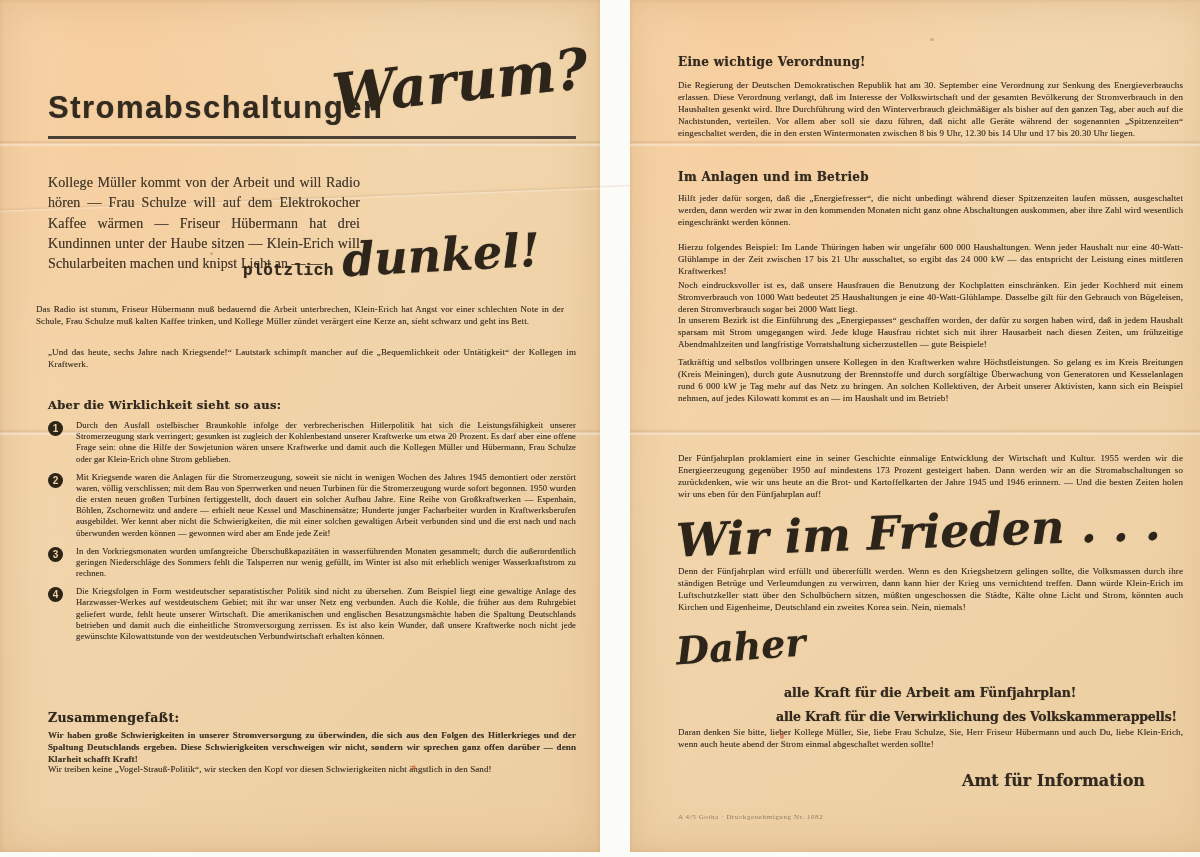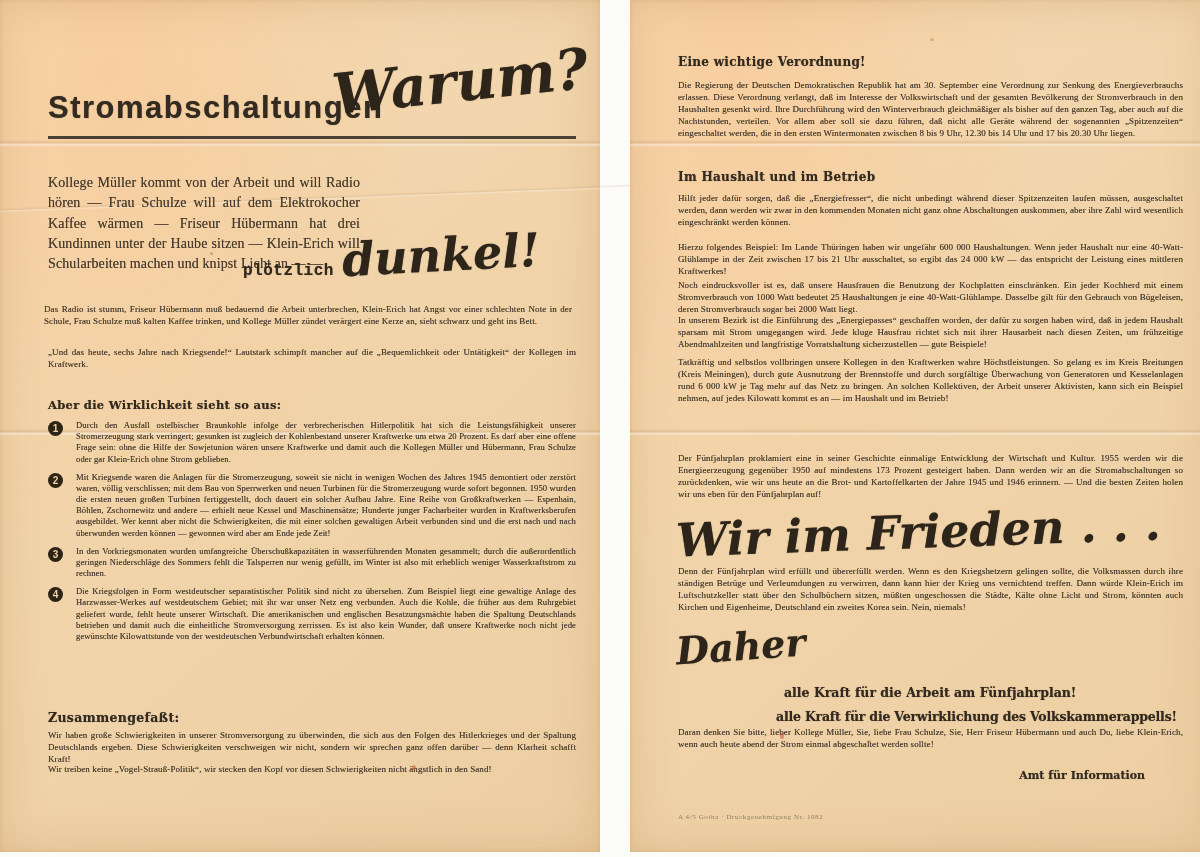--- a/index.html
+++ b/index.html
@@ -69,21 +69,21 @@
   }
   .num-item .body-text{flex:1;font-size:8.6px;line-height:1.3;}
   .slogans{line-height:1.55;}
   .slogan{
     font-family:"DejaVu Serif", serif;font-weight:bold;
     font-size:12.5px;color:#33291e;margin-bottom:5px;
     text-shadow:0 0 0.8px rgba(51,41,30,0.6);white-space:nowrap;
   }
   .sign{
     text-align:center;font-family:"DejaVu Serif", serif;font-weight:bold;
-    font-size:11px;color:#342b20;line-height:1.9;
+    font-size:16px;color:#342b20;line-height:1.9;
     text-shadow:0 0 0.7px rgba(52,43,32,0.55);
     margin-left:26px;
   }
   .imprint{
     font-size:7px;color:rgba(65,54,42,0.55);letter-spacing:0.6px;
   }
   .ploetzlich{
     font-family:Liberation Mono, monospace;font-weight:bold;
     font-size:16px;color:#332a1f;letter-spacing:0.5px;
     text-shadow:0 0 0.8px rgba(51,42,31,0.6);
@@ -99,21 +99,21 @@
 
   <div class="blk doc-title" style="left:48px;top:90px;">Stromabschaltungen</div>
   <div class="blk script" style="left:332px;top:48px;font-size:56px;transform:rotate(-6deg);">Warum?</div>
   <div class="blk rule" style="left:48px;top:136px;width:528px;"></div>
 
   <div class="blk body-text" style="left:48px;top:173px;width:312px;font-size:14px;line-height:1.45;">Kollege Müller kommt von der Arbeit und will Radio hören — Frau Schulze will auf dem Elektrokocher Kaffee wärmen — Friseur Hübermann hat drei Kundinnen unter der Haube sitzen — Klein-Erich will Schularbeiten machen und knipst Licht an — —</div>
 
   <div class="blk ploetzlich" style="left:243px;top:262px;">plötzlich</div>
   <div class="blk script" style="left:342px;top:228px;font-size:46px;transform:rotate(-3deg);">dunkel!</div>
 
-  <div class="blk body-text" style="left:44px;top:304px;width:528px;">Das Radio ist stumm, Friseur Hübermann muß bedauernd die Arbeit unterbrechen, Klein-Erich hat Angst vor einer schlechten Note in der Schule, Frau Schulze muß kalten Kaffee trinken, und Kollege Müller zündet verärgert eine Kerze an, sieht schwarz und geht ins Bett.</div>
+  <div class="blk body-text" style="left:36px;top:304px;width:528px;">Das Radio ist stumm, Friseur Hübermann muß bedauernd die Arbeit unterbrechen, Klein-Erich hat Angst vor einer schlechten Note in der Schule, Frau Schulze muß kalten Kaffee trinken, und Kollege Müller zündet verärgert eine Kerze an, sieht schwarz und geht ins Bett.</div>
   <div class="blk body-text" style="left:48px;top:347px;width:528px;">„Und das heute, sechs Jahre nach Kriegsende!“ Lautstark schimpft mancher auf die „Bequemlichkeit oder Untätigkeit“ der Kollegen im Kraftwerk.</div>
 
   <div class="blk heading" style="left:48px;top:398px;font-size:11.5px;">Aber die Wirklichkeit sieht so aus:</div>
 
   <div class="blk num-list" style="left:48px;top:420px;">
     <div class="num-item">
       <div class="badge">1</div>
       <div class="body-text">Durch den Ausfall ostelbischer Braunkohle infolge der verbrecherischen Hitlerpolitik hat sich die Leistungsfähigkeit unserer Stromerzeugung stark verringert; gesunken ist zugleich der Kohlenbestand unserer Kraftwerke um etwa 20 Prozent. Es darf aber eine offene Frage sein: ohne die Hilfe der Sowjetunion wären unsere Kraftwerke und damit auch die Kollegen Müller und Hübermann, Frau Schulze oder gar Klein-Erich ohne Strom geblieben.</div>
     </div>
     <div class="num-item">
@@ -124,35 +124,35 @@
       <div class="badge">3</div>
       <div class="body-text">In den Vorkriegsmonaten wurden umfangreiche Überschußkapazitäten in wasserführenden Monaten gesammelt; durch die außerordentlich geringen Niederschläge des Sommers fehlt die Talsperren nur wenig gefüllt, im Winter ist also mit erheblich weniger Wasserkraftstrom zu rechnen.</div>
     </div>
     <div class="num-item">
       <div class="badge">4</div>
       <div class="body-text">Die Kriegsfolgen in Form westdeutscher separatistischer Politik sind nicht zu übersehen. Zum Beispiel liegt eine gewaltige Anlage des Harzwasser-Werkes auf westdeutschem Gebiet; mit ihr war unser Netz eng verbunden. Auch die Kohle, die früher aus dem Ruhrgebiet geliefert wurde, fehlt heute unserer Wirtschaft. Die amerikanischen und englischen Besatzungsmächte haben die Spaltung Deutschlands betrieben und damit auch die einheitliche Stromversorgung zerrissen. Es ist also kein Wunder, daß unsere Kraftwerke noch nicht jede gewünschte Kilowattstunde von der westdeutschen Verbundwirtschaft erhalten können.</div>
     </div>
   </div>
 
   <div class="blk heading" style="left:48px;top:710px;font-size:12.5px;">Zusammengefaßt:</div>
-  <div class="blk body-text" style="left:48px;top:730px;width:528px;">Wir haben große Schwierigkeiten in unserer Stromversorgung zu überwinden, die sich aus den Folgen des Hitlerkrieges und der Spaltung Deutschlands ergeben. Diese Schwierigkeiten verschweigen wir nicht, sondern wir sprechen ganz offen darüber — denn Klarheit schafft Kraft!</div>
+  <div class="blk body-text" style="left:48px;top:730px;width:528px;font-weight:bold;">Wir haben große Schwierigkeiten in unserer Stromversorgung zu überwinden, die sich aus den Folgen des Hitlerkrieges und der Spaltung Deutschlands ergeben. Diese Schwierigkeiten verschweigen wir nicht, sondern wir sprechen ganz offen darüber — denn Klarheit schafft Kraft!</div>
   <div class="blk body-text" style="left:48px;top:764px;width:528px;">Wir treiben keine „Vogel-Strauß-Politik“, wir stecken den Kopf vor diesen Schwierigkeiten nicht ängstlich in den Sand!</div>
 
   <div class="speck" style="left:412px;top:765px;width:4px;height:5px;background:rgba(205,80,40,0.55);"></div>
   <div class="speck" style="left:210px;top:252px;width:3px;height:3px;background:rgba(150,100,60,0.4);"></div>
 </div>
 
 <div class="page page-right">
   <div class="crease-h" style="top:140px;"></div>
   <div class="crease-h" style="top:429px;"></div>
 
   <div class="blk heading" style="left:48px;top:55px;">Eine wichtige Verordnung!</div>
   <div class="blk body-text" style="left:48px;top:80px;width:505px;">Die Regierung der Deutschen Demokratischen Republik hat am 30. September eine Verordnung zur Senkung des Energieverbrauchs erlassen. Diese Verordnung verlangt, daß im Interesse der Volkswirtschaft und der gesamten Bevölkerung der Stromverbrauch in den Haushalten gesenkt wird. Ihre Durchführung wird den Winterverbrauch gleichmäßiger als bisher auf den ganzen Tag, aber auch auf die Nachtstunden, verteilen. Vor allem aber soll sie dazu führen, daß nicht alle Geräte während der sogenannten „Spitzenzeiten“ eingeschaltet werden, die in den ersten Wintermonaten zwischen 8 bis 9 Uhr, 12.30 bis 14 Uhr und 17 bis 20.30 Uhr liegen.</div>
 
-  <div class="blk heading" style="left:48px;top:170px;">Im Haushalt und im Betrieb</div>
+  <div class="blk heading" style="left:48px;top:170px;">Im Anlagen und im Betrieb</div>
   <div class="blk body-text" style="left:48px;top:193px;width:505px;">Hilft jeder dafür sorgen, daß die „Energiefresser“, die nicht unbedingt während dieser Spitzenzeiten laufen müssen, ausgeschaltet werden, dann werden wir zwar in den kommenden Monaten nicht ganz ohne Abschaltungen auskommen, aber ihre Zahl wird wesentlich eingeschränkt werden können.</div>
   <div class="blk body-text" style="left:48px;top:242px;width:505px;">Hierzu folgendes Beispiel: Im Lande Thüringen haben wir ungefähr 600 000 Haushaltungen. Wenn jeder Haushalt nur eine 40-Watt-Glühlampe in der Zeit zwischen 17 bis 21 Uhr ausschaltet, so ergibt das 24 000 kW — das entspricht der Leistung eines mittleren Kraftwerkes!</div>
   <div class="blk body-text" style="left:48px;top:280px;width:505px;">Noch eindrucksvoller ist es, daß unsere Hausfrauen die Benutzung der Kochplatten einschränken. Ein jeder Kochherd mit einem Stromverbrauch von 1000 Watt bedeutet 25 Haushaltungen je eine 40-Watt-Glühlampe. Dasselbe gilt für den Gebrauch von Bügeleisen, deren Stromverbrauch sogar bei 2000 Watt liegt.</div>
   <div class="blk body-text" style="left:48px;top:315px;width:505px;">In unserem Bezirk ist die Einführung des „Energiepasses“ geschaffen worden, der dafür zu sorgen haben wird, daß in jedem Haushalt sparsam mit Strom umgegangen wird. Jede kluge Hausfrau richtet sich mit ihrer Hausarbeit nach diesen Zeiten, um frühzeitige Abendmahlzeiten und langfristige Vorratshaltung sicherzustellen — gute Beispiele!</div>
   <div class="blk body-text" style="left:48px;top:357px;width:505px;">Tatkräftig und selbstlos vollbringen unsere Kollegen in den Kraftwerken wahre Höchstleistungen. So gelang es im Kreis Breitungen (Kreis Meiningen), durch gute Ausnutzung der Brennstoffe und durch sorgfältige Überwachung von Generatoren und Kesselanlagen rund 6 000 kW je Tag mehr auf das Netz zu bringen. An solchen Kollektiven, der Arbeit unserer Aktivisten, kann sich ein Beispiel nehmen, auf jedes Kilowatt kommt es an — im Haushalt und im Betrieb!</div>
 
   <div class="blk body-text" style="left:48px;top:453px;width:505px;">Der Fünfjahrplan proklamiert eine in seiner Geschichte einmalige Entwicklung der Wirtschaft und Kultur. 1955 werden wir die Energieerzeugung gegenüber 1950 auf mindestens 173 Prozent gesteigert haben. Dann werden wir an die Stromabschaltungen so zurückdenken, wie wir uns heute an die Brot- und Kartoffelkarten der Jahre 1945 und 1946 erinnern. — Und die besten Zeiten holen wir uns eben für den Fünfjahrplan auf!</div>
 
   <div class="blk script" style="left:46px;top:505px;font-size:46px;transform:rotate(-2deg);">Wir im Frieden . . .</div>
   <div class="blk body-text" style="left:48px;top:566px;width:505px;">Denn der Fünfjahrplan wird erfüllt und übererfüllt werden. Wenn es den Kriegshetzern gelingen sollte, die Volksmassen durch ihre ständigen Betrüge und Verleumdungen zu verwirren, dann kann hier der Krieg uns vernichtend treffen. Dann würde Klein-Erich im Luftschutzkeller statt über den Schulbüchern sitzen, müßten ungeschossen die Städte, Kälte ohne Licht und Strom, könnten auch Kirchen und Eigenheime, Deutschland ein zweites Korea sein. Nein, niemals!</div>

